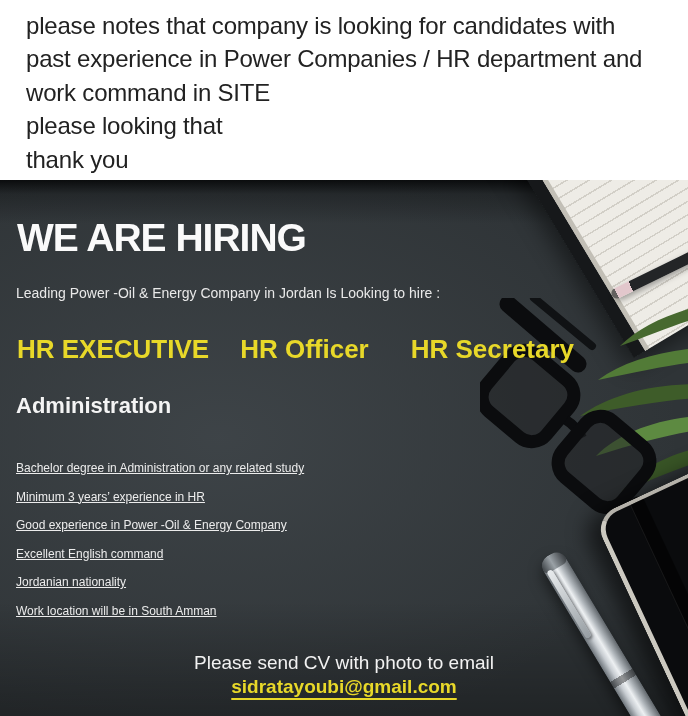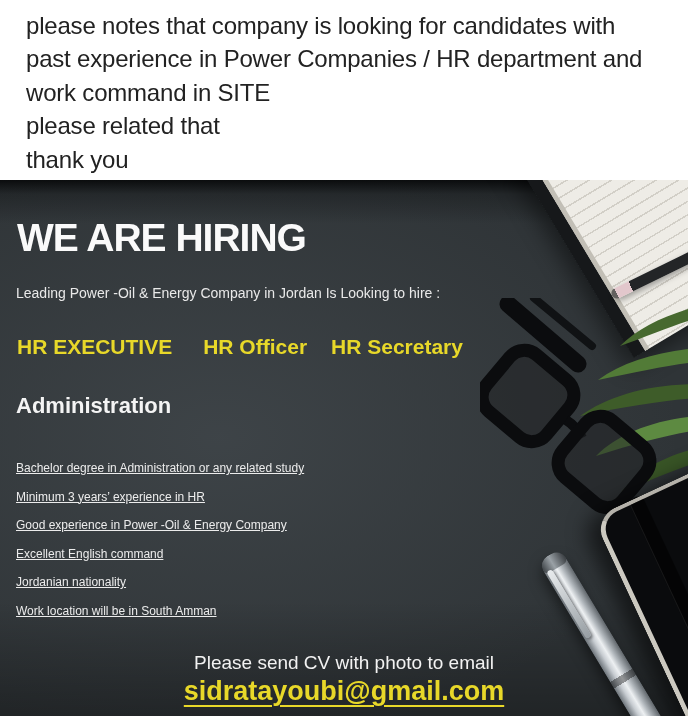--- a/index.html
+++ b/index.html
@@ -22,29 +22,29 @@
     position:absolute;top:180px;left:0;width:688px;height:536px;overflow:hidden;
     background-color:#2f3437;
     background-image:
       linear-gradient(180deg, rgba(4,5,6,0.85) 0px, rgba(12,14,15,0.35) 14px, rgba(0,0,0,0) 44px),
       linear-gradient(0deg, rgba(0,0,0,0.30) 0px, rgba(0,0,0,0) 115px),
       radial-gradient(640px 430px at 32% 48%, rgba(128,138,146,0.18), rgba(0,0,0,0) 72%);
   }
   .flyer .txt{position:absolute;z-index:5;white-space:nowrap;}
   .title{left:17px;top:38px;font-size:39px;font-weight:700;letter-spacing:-1px;color:#fafafa;line-height:1;}
   .subtitle{left:16px;top:106px;font-size:14px;color:#e9e9e9;line-height:1.1;}
-  .positions{left:17px;top:155px;display:flex;font-size:21px;font-weight:700;color:var(--yellow);line-height:1.15;justify-content:flex-end;}
+  .positions{left:17px;top:155px;display:flex;font-size:26px;font-weight:700;color:var(--yellow);line-height:1.15;justify-content:flex-end;}
   .positions .pos + .pos{margin-left:31px;}
-  .positions .pos:nth-child(3){margin-left:24px;}
+  .positions .pos:nth-child(3){margin-left:42px;}
   .qual-heading{left:16px;top:214px;font-size:22px;font-weight:700;color:#f4f4f4;line-height:1.1;}
   .qual-list{left:16px;top:274px;font-size:12px;line-height:28.5px;color:#ececec;text-decoration:underline;}
   .cta{left:0;top:473px;width:688px;text-align:center;font-size:19px;color:#f2f2f2;line-height:1.1;}
   .email-row{left:0;top:497px;width:688px;text-align:center;line-height:1.1;}
   .email-link{
-    font-size:27px;font-weight:700;color:var(--yellow);
+    font-size:19px;font-weight:700;color:var(--yellow);
     text-decoration:underline;text-decoration-thickness:2px;text-underline-offset:5px;
     cursor:pointer;
   }
   
   .notepad{
     position:absolute;left:467px;top:-100px;width:300px;height:324px;z-index:1;
     transform:rotate(-31deg);transform-origin:0 0;
     background:repeating-linear-gradient(180deg,#eeece6 0px,#eeece6 10px,#d2cfc7 10px,#d2cfc7 11.5px);
     border-left:13px solid #16181a;
     box-shadow:inset 5px 0 0 #c2bfb6, -10px 8px 22px rgba(0,0,0,0.45);
@@ -87,21 +87,21 @@
     border-radius:3px;box-shadow:1px 2px 3px rgba(0,0,0,0.45);
   }
 </style>
 </head>
 <body>
 
 <div class="note">
   <div>please notes that company is looking for candidates with</div>
   <div>past experience in Power Companies / HR department and</div>
   <div>work command in SITE</div>
-  <div>please related that</div>
+  <div>please looking that</div>
   <div>thank you</div>
 </div>
 
 <div class="flyer">
 
   <div class="notepad"></div>
   <div class="pencil"></div>
 
   <svg class="plant" viewBox="0 0 130 230">
     <path d="M130,18 C95,28 70,40 52,58 C80,48 108,36 130,30 Z" fill="#47692f"></path>

